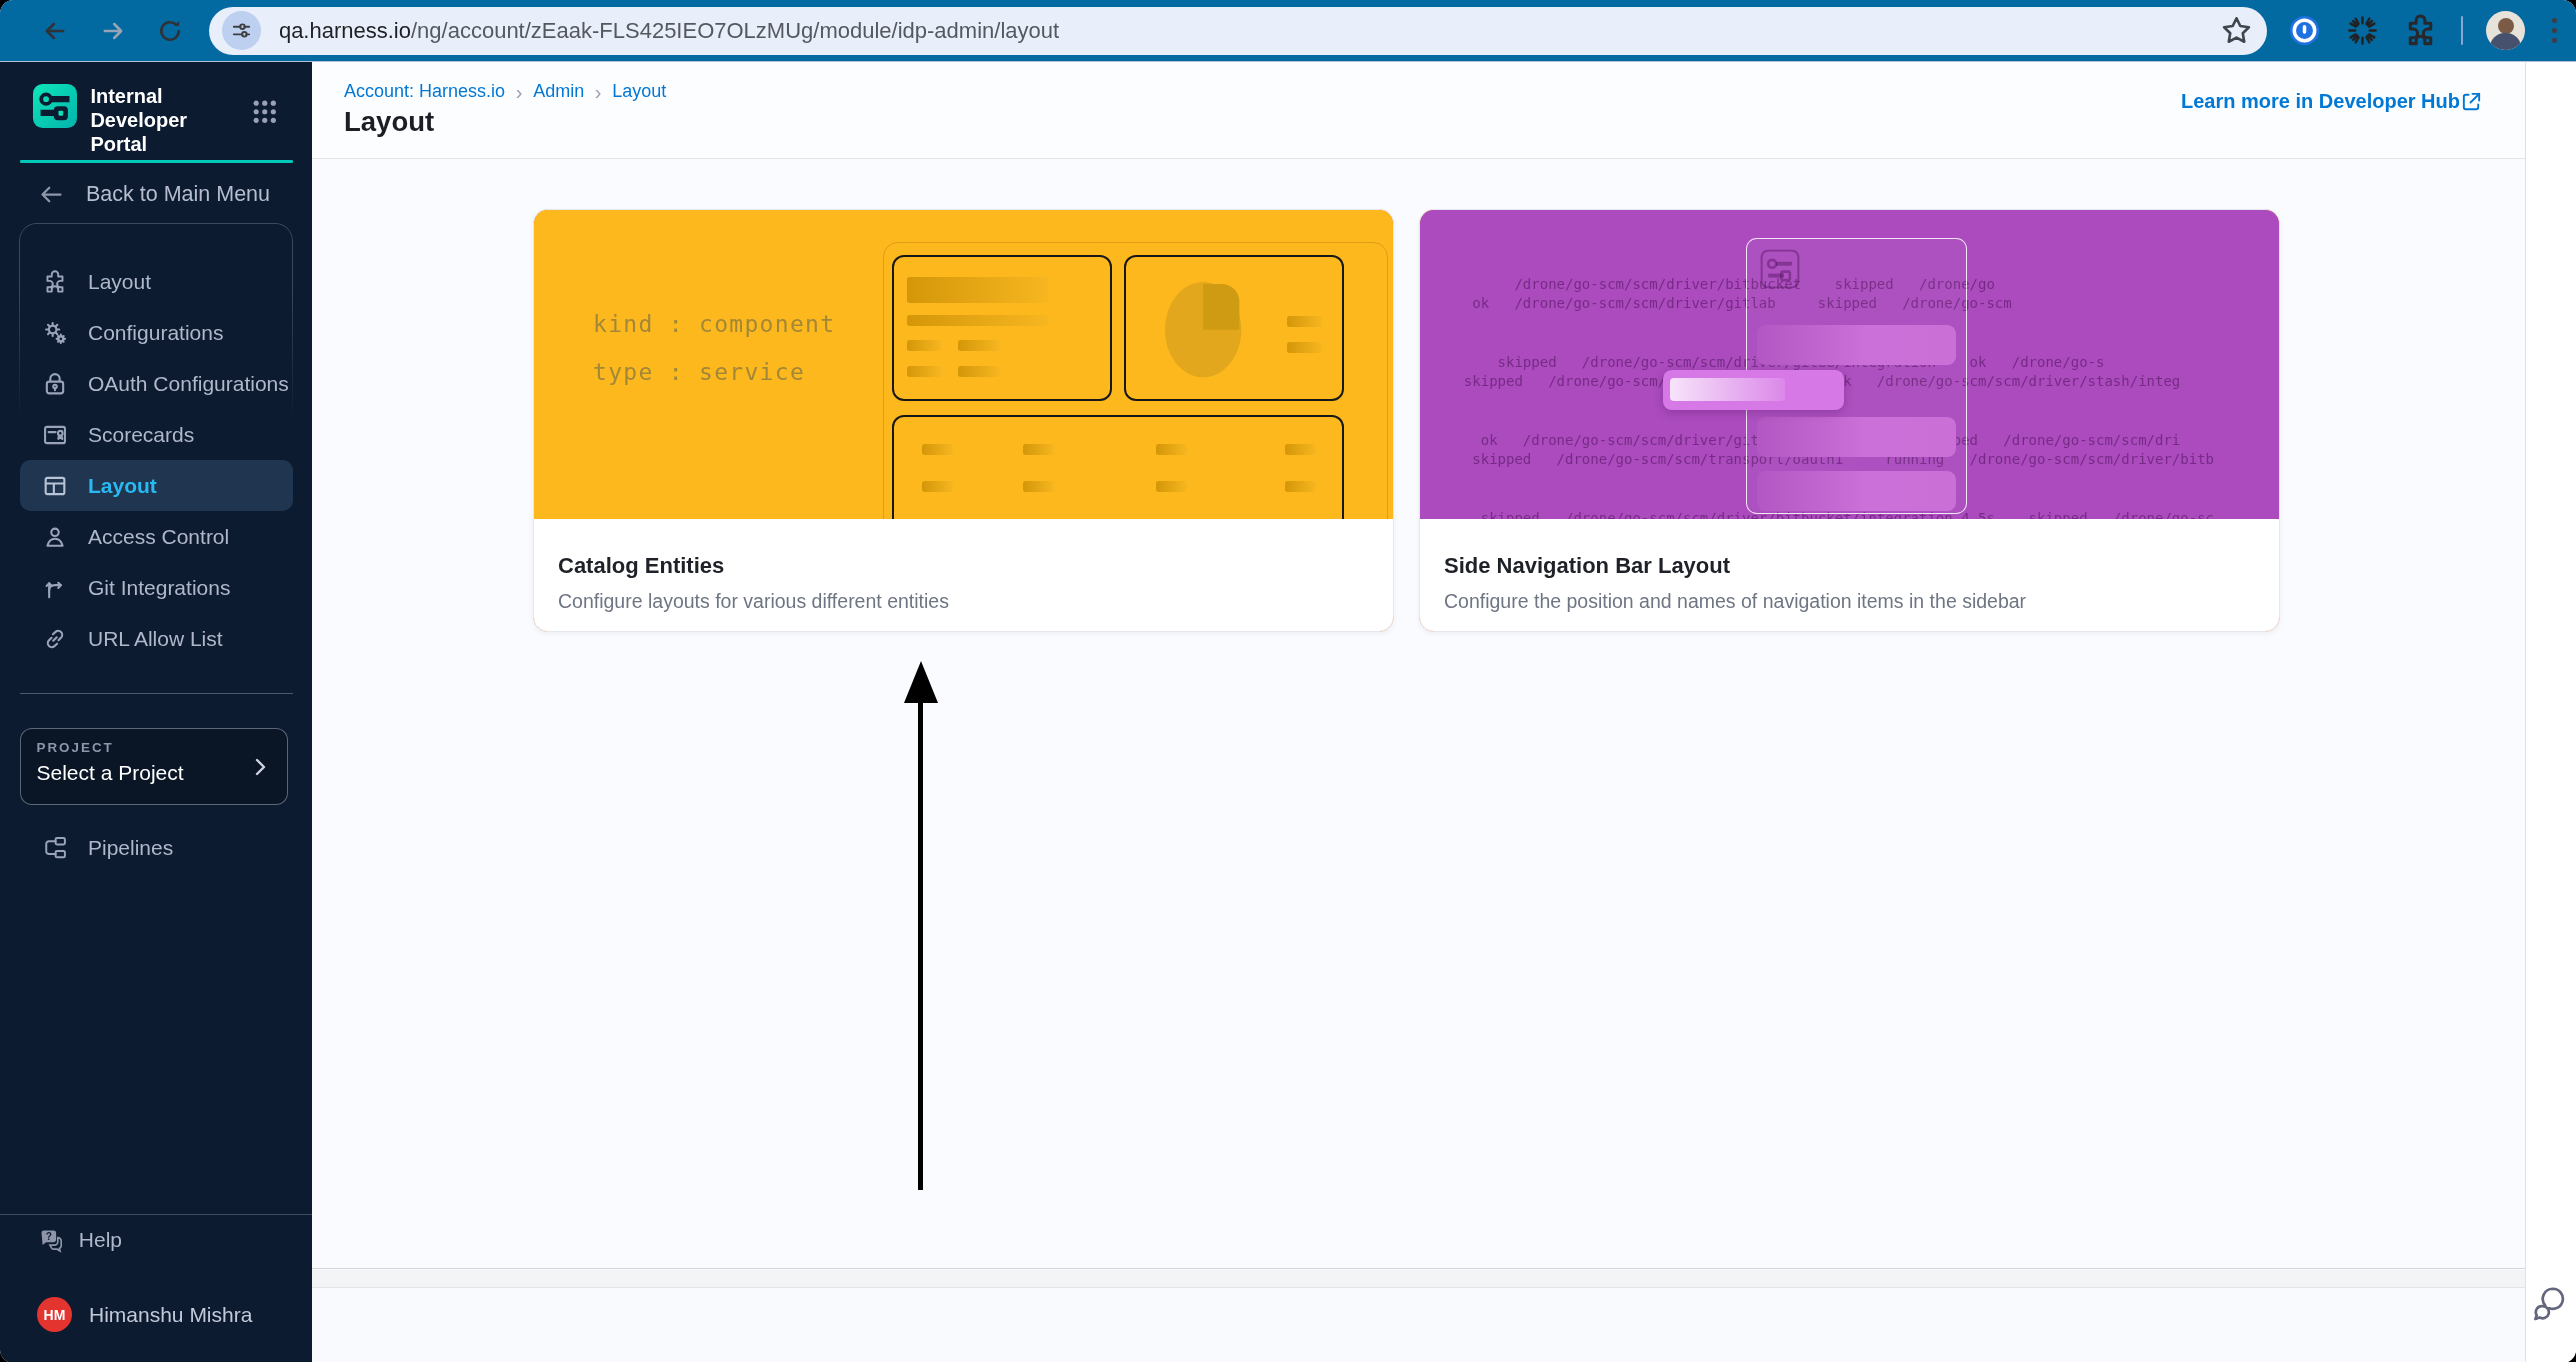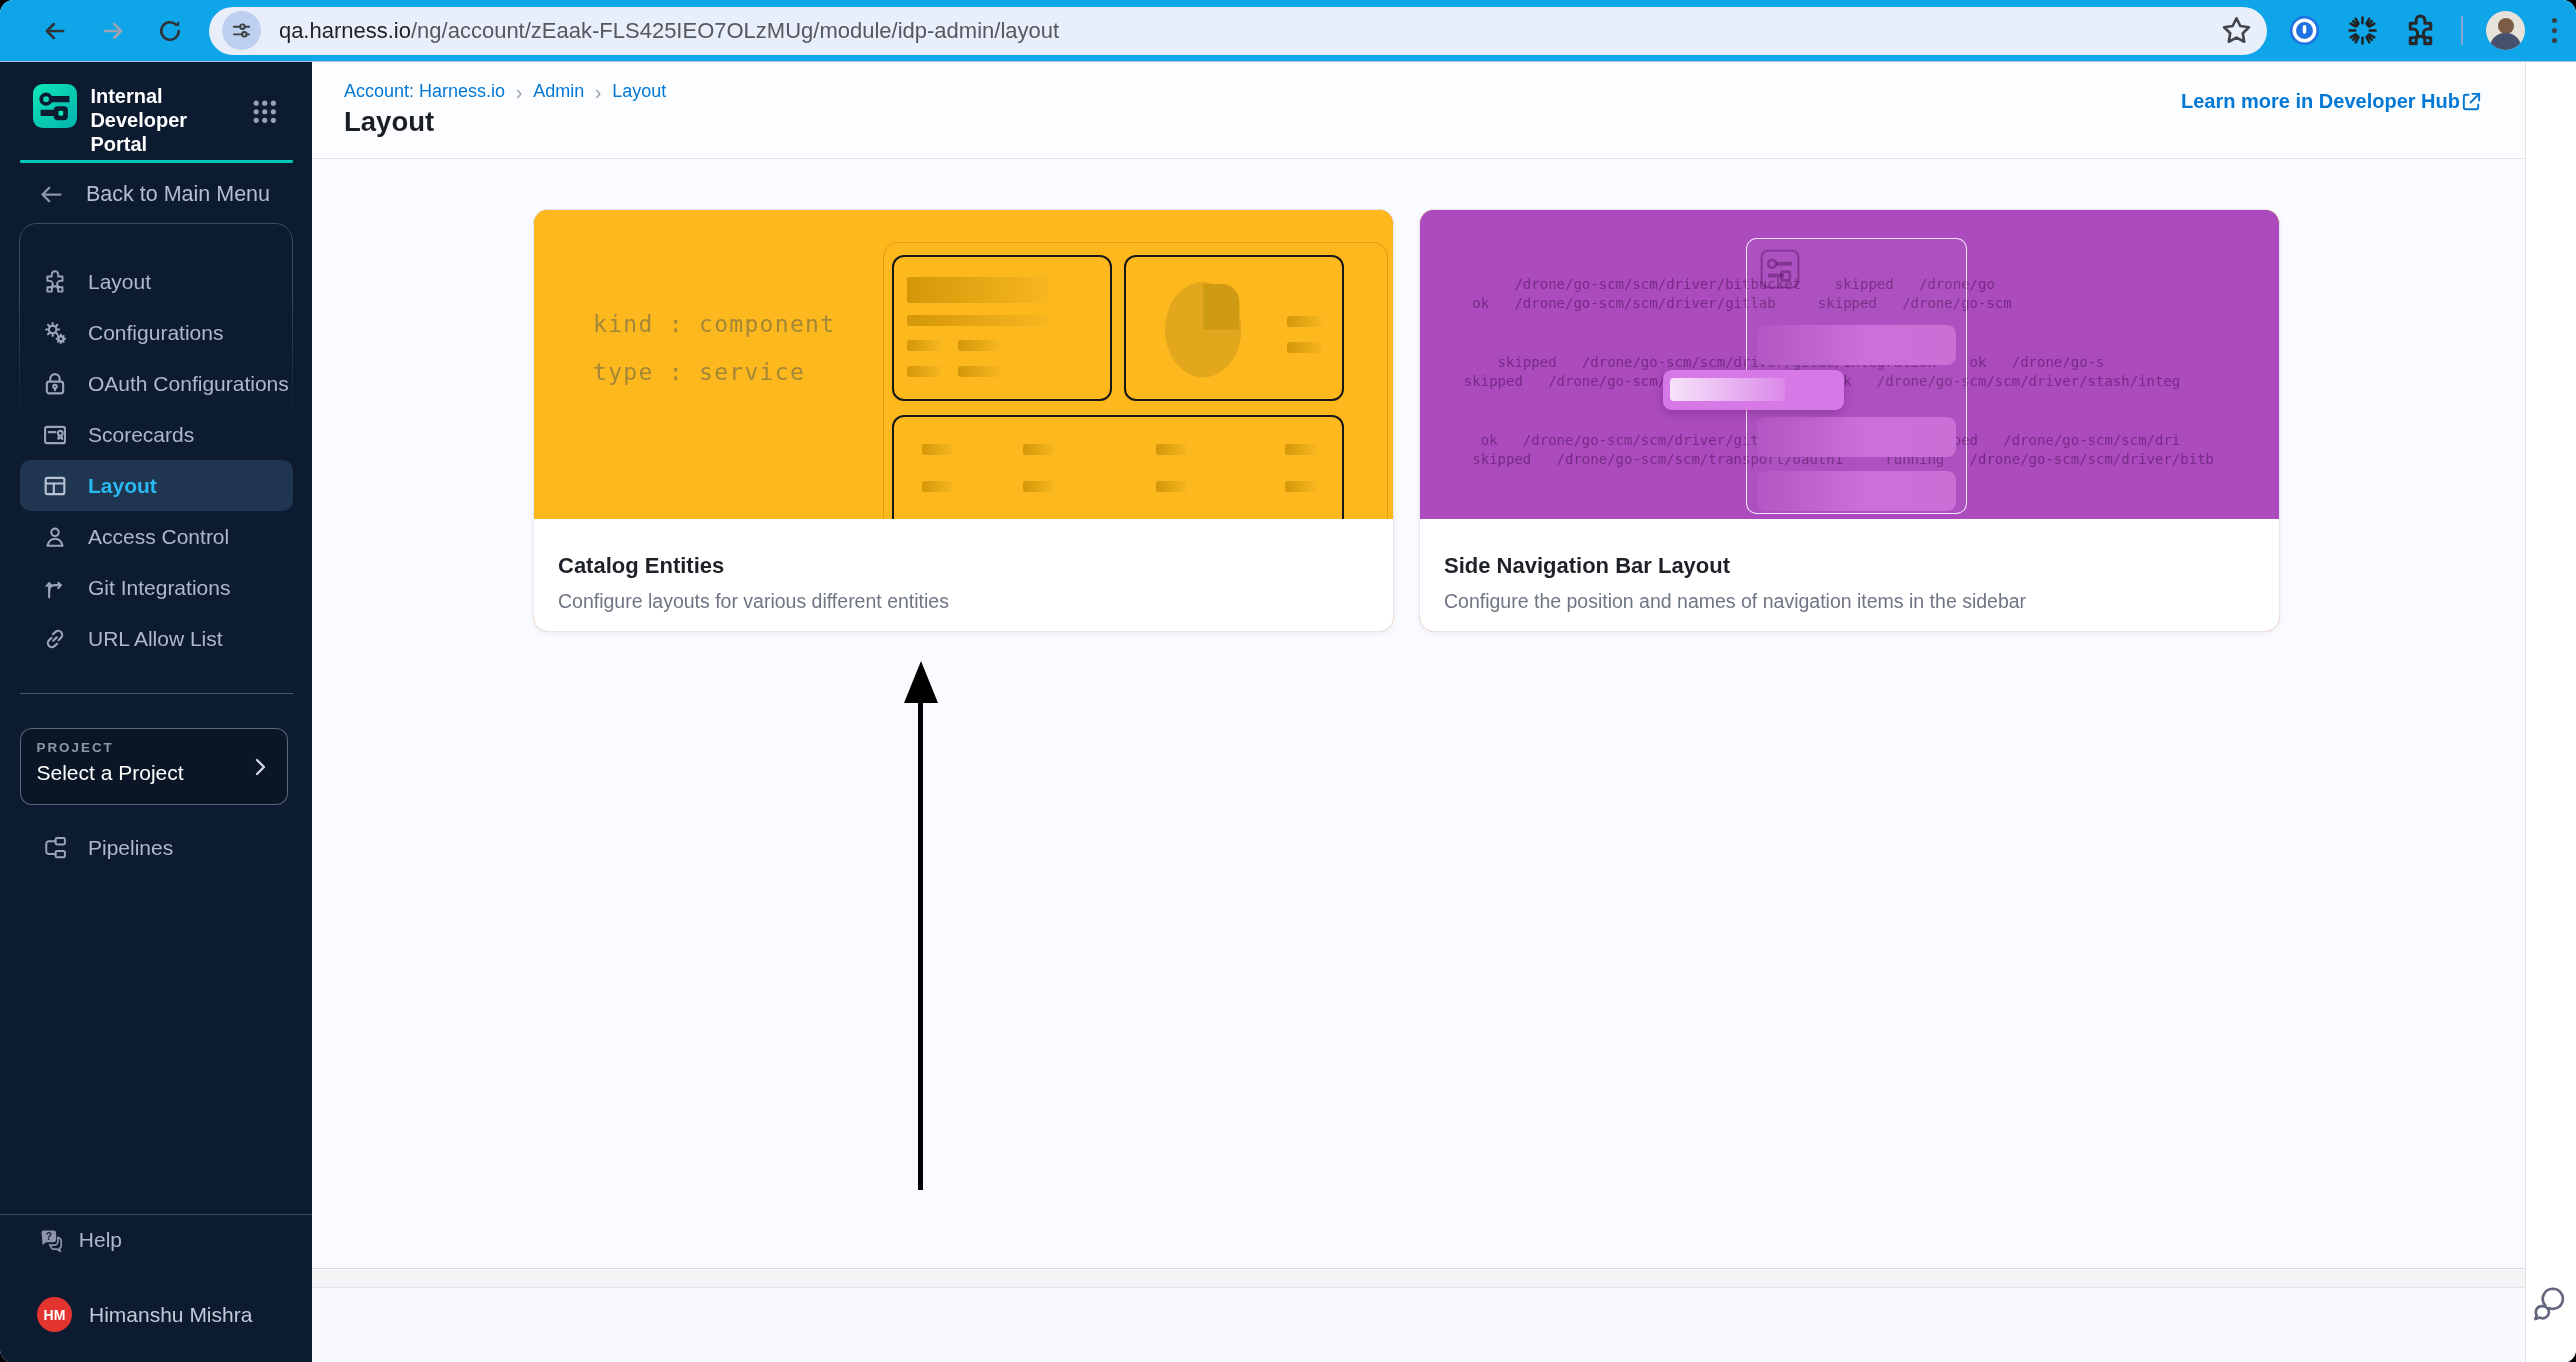--- a/index.html
+++ b/index.html
@@ -1,21 +1,21 @@
 <!DOCTYPE html>
 <html style="font-size:10.7px"><head>
 <meta charset="utf-8">
 <style>
   * { box-sizing: border-box; margin: 0; padding: 0; }
   html,body { background:#000; }
   body { font-family: "Liberation Sans", sans-serif; }
   .window { position:relative; width:2576px; height:1363px; border-radius:13.4px; overflow:hidden; background:#fafbff; }
 
   
-  .browser-bar { position:absolute; top:0; left:0; right:0; height:62px; background:#0ea5e9; border-bottom:1.3px solid #b3c0d9; display:flex; align-items:center; }
+  .browser-bar { position:absolute; top:0; left:0; right:0; height:62px; background:#0369a1; border-bottom:1.3px solid #b3c0d9; display:flex; align-items:center; }
   .nav-btn { width:40px; height:40px; display:flex; align-items:center; justify-content:center; border-radius:50%; flex:0 0 auto; }
   .nav-btn svg { width:28px; height:28px; }
   .btn-back { margin-left:35px; }
   .btn-fwd { margin-left:17.5px; }
   .btn-reload { margin-left:17.5px; }
   .url-pill { margin-left:19px; height:48px; width:2134px; background:#e9eefb; border-radius:24px; display:flex; align-items:center; padding:0 13.4px; }
   .tune-circle { width:39px; height:39px; border-radius:50%; background:#bdd0ef; display:flex; align-items:center; justify-content:center; flex:0 0 auto; }
   .tune-circle svg { width:23px; height:23px; }
   .url-text { margin-left:17.5px; font-size:22px; color:#54585f; white-space:nowrap; overflow:hidden; flex:1 1 auto; }
   .url-text .domain { color:#1e2023; }
@@ -418,20 +418,21 @@
               <div class="card-desc">Configure layouts for various different entities</div>
             </div>
           </div>
 
           <div class="card">
             <div class="illus illus-purple">
               <div class="purple-rows">
                 <div>        /drone/go-scm/scm/driver/bitbucket    skipped   /drone/go</div><div>   ok   /drone/go-scm/scm/driver/gitlab     skipped   /drone/go-scm</div>
                 <div>      skipped   /drone/go-scm/scm/driver/gitee/integration    ok   /drone/go-s</div><div>  skipped   /drone/go-scm/scm/driver/stash    ok   /drone/go-scm/scm/driver/stash/integ</div>
                 <div>    ok   /drone/go-scm/scm/driver/gitee/integration     skipped   /drone/go-scm/scm/dri</div><div>   skipped   /drone/go-scm/scm/transport/oauth1     running   /drone/go-scm/scm/driver/bitb</div>
+                <div>    skipped   /drone/go-scm/scm/driver/bitbucket/integration 4.5s    skipped   /drone/go-sc</div>
                 
                 
                 
                 
               </div>
               <div class="p-wire">
                 <svg viewBox="0 0 64 64" width="42" height="42" style="position:absolute;left:12px;top:9.4px;">
                   <g stroke="rgba(82,18,96,0.45)" fill="none" stroke-width="3">
                     <rect x="4" y="4" width="56" height="56" rx="10"></rect>
                     <line x1="26" y1="24" x2="50" y2="24" stroke-width="6"></line>

